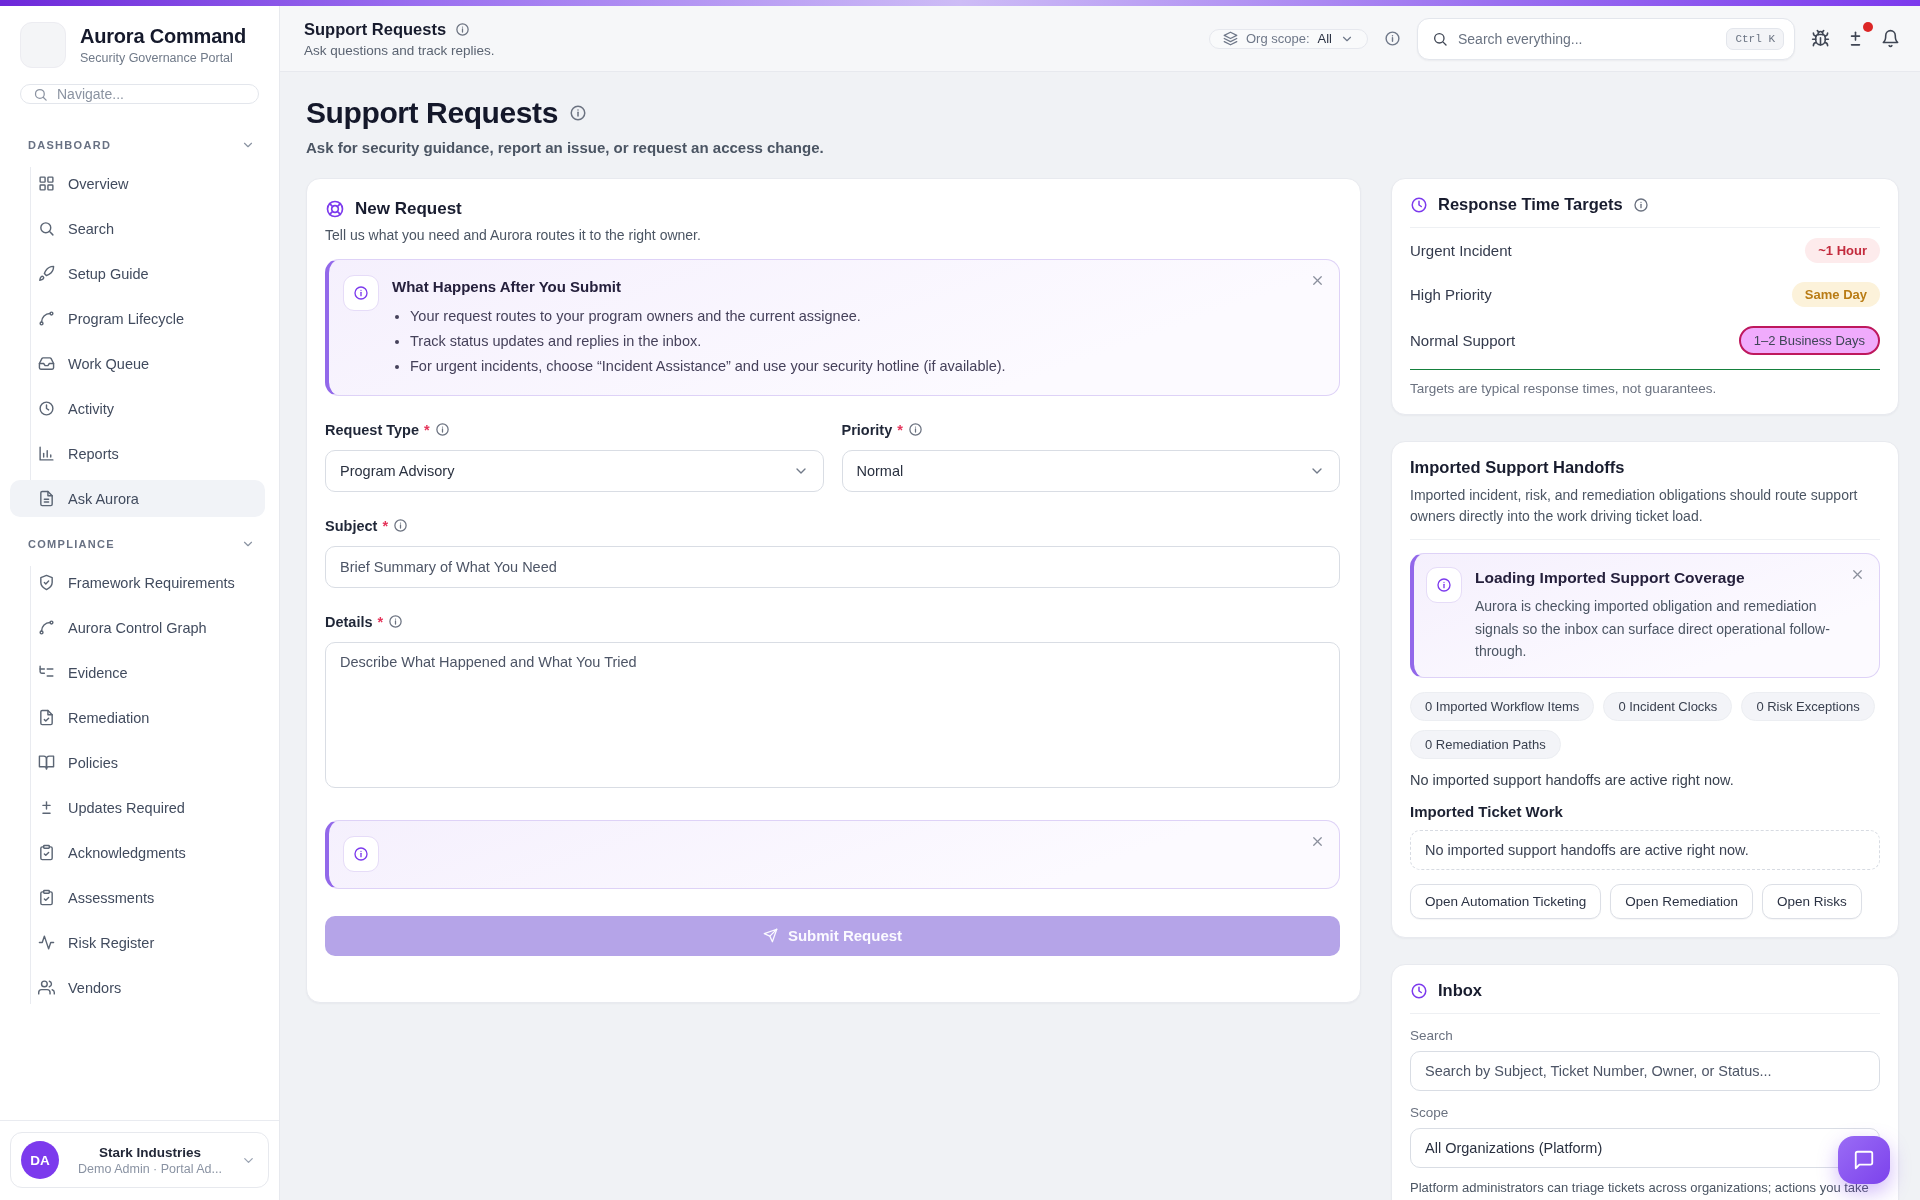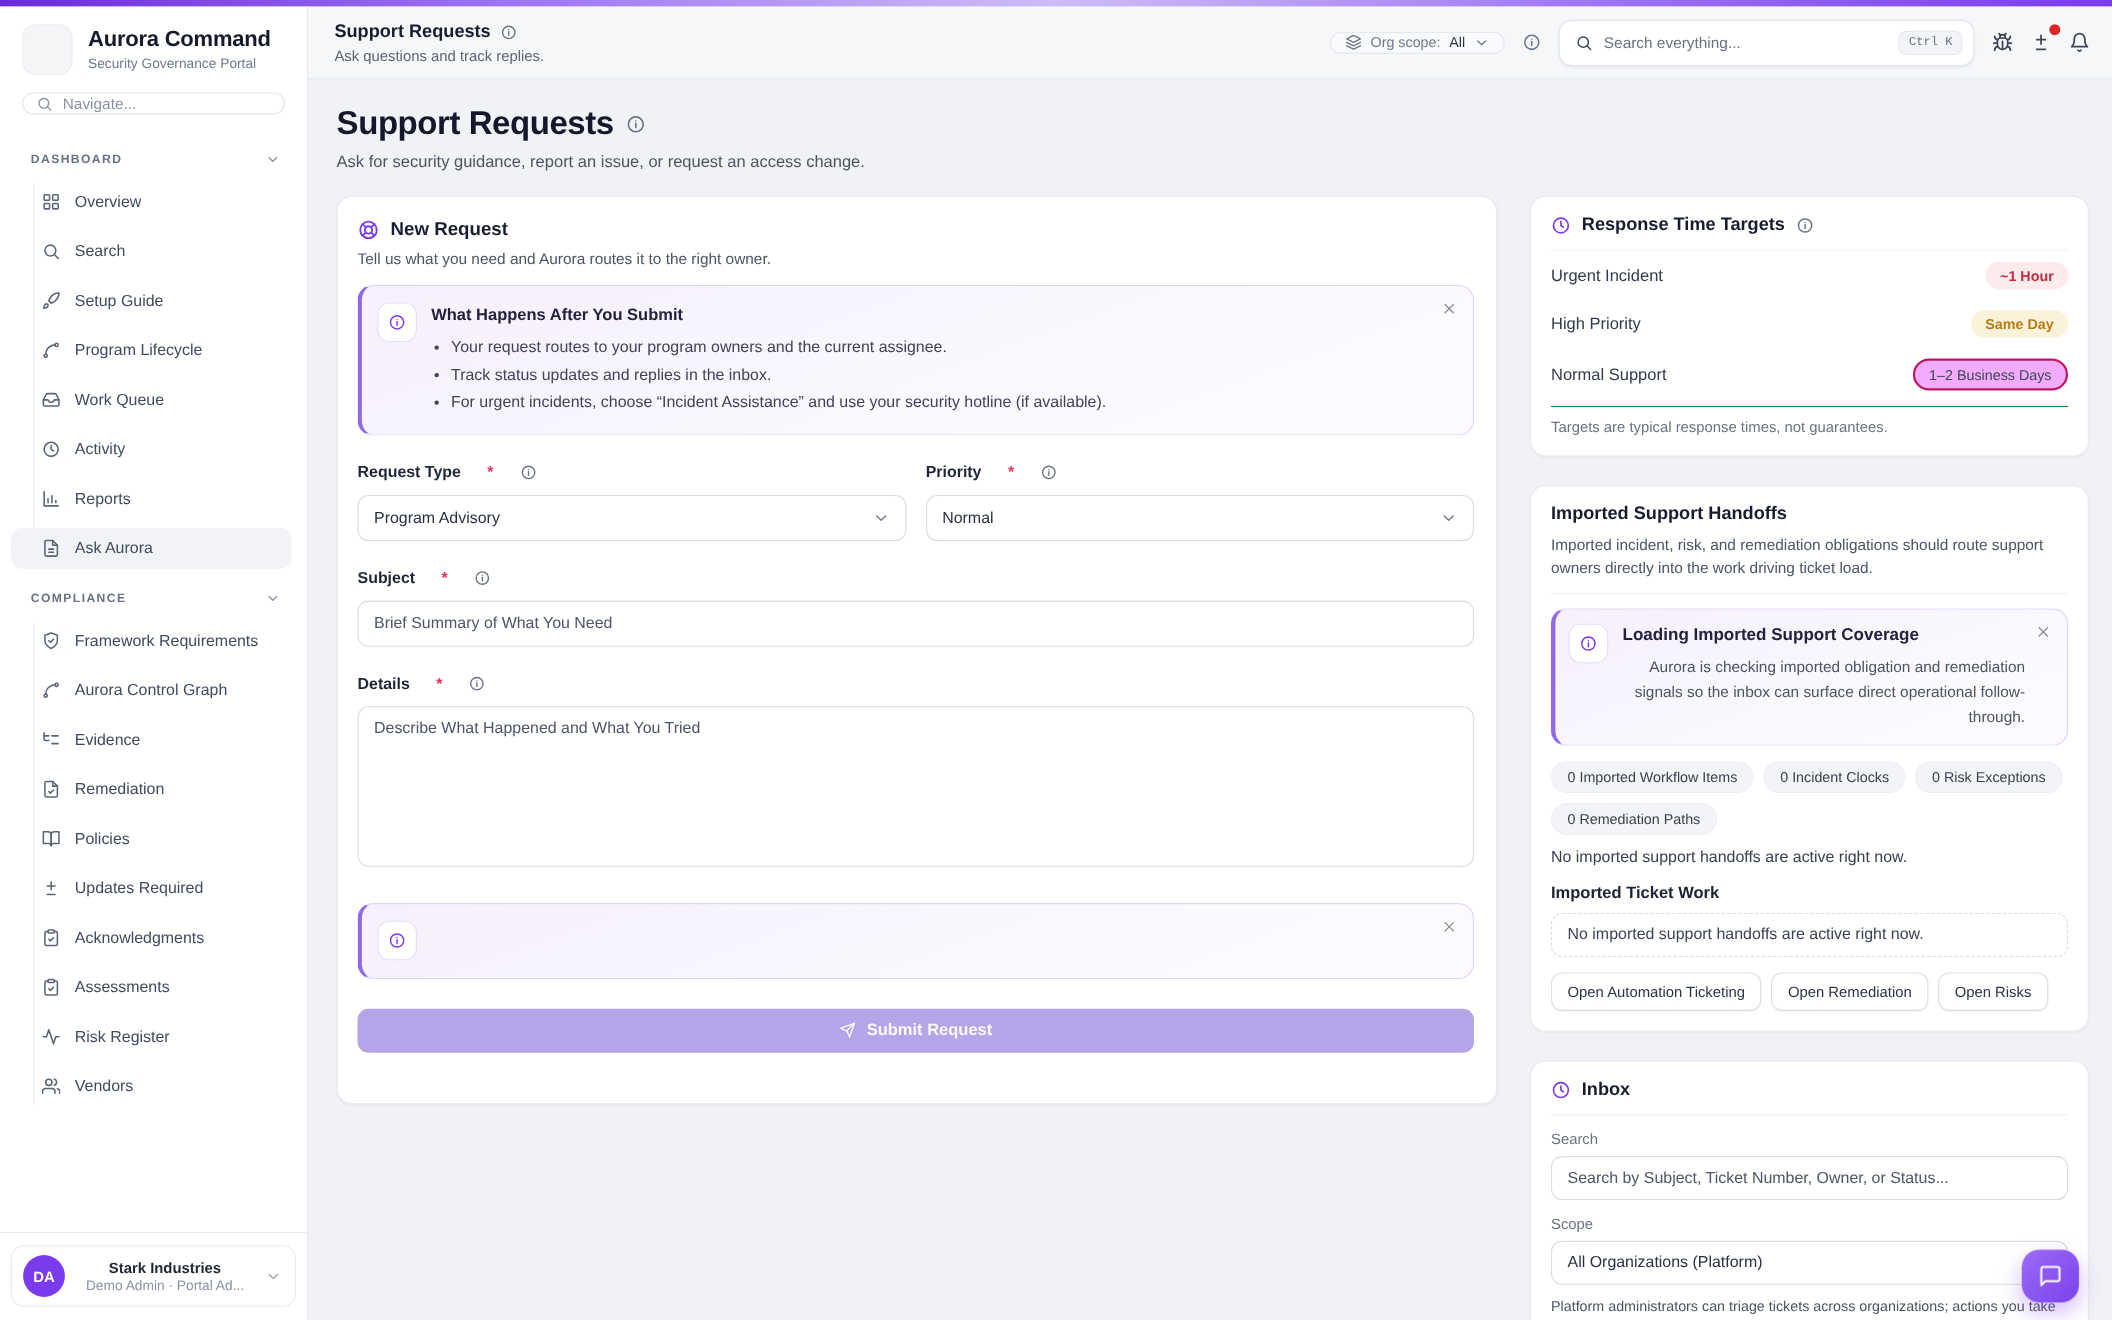--- a/index.html
+++ b/index.html
@@ -63,21 +63,21 @@
     background:#f3f4f7; border:1px solid #e3e6ec; border-radius:7px; padding:4px 8px; white-space:nowrap; }
   .icon-btn { color:#3f4654; position:relative; cursor:pointer; background:none; border:none; padding:0; }
   .icon-btn svg { width:19px; height:19px; }
   .dot { position:absolute; top:-7px; right:-8px; width:10px; height:10px; border-radius:50%;
     background:#dc2626; }
   .muted-ic { color:#6f7889; }
 
   .content { flex:1; overflow:hidden; padding:24px 20px 0 26px; }
   .page-title-row { display:flex; align-items:center; gap:11px; }
   .page-title { font-size:30px; font-weight:700; color:#14182a; letter-spacing:-.4px; }
-  .page-sub { font-size:15px; color:#4b5563; margin:9px 0 22px 0; }
+  .page-sub { font-size:15px; color:#4b5563; margin:9px 0 22px 0;font-weight:bold; }
   .columns { display:flex; gap:30px; align-items:flex-start; }
 
   
   .form-card { width:1055px; min-width:1055px; background:#fff; border:1px solid #e8eaef; border-radius:14px;
     box-shadow:0 1px 2px rgba(16,24,40,.04); padding:20px 20px 46px 18px; }
   .card-head-row { display:flex; align-items:center; gap:10px; }
   .card-head-row svg { width:20px; height:20px; color:#7c3aed; }
   .card-title { font-size:17px; font-weight:700; color:#191d30; }
   .form-card-sub { font-size:14px; color:#4b5563; margin-top:8px; }
 
@@ -90,21 +90,21 @@
   .callout h4 { font-size:15px; font-weight:700; color:#25203c; margin:3px 0 9px 0; }
   .callout ul { margin:0; padding-left:18px; font-size:14.5px; color:#45415a; line-height:1.72; }
   .callout p { font-size:14.5px; color:#45415a; line-height:1.6; margin-top:1px; }
   .callout p b { color:#2e2948; }
   .callout .close-x { position:absolute; top:13px; right:14px; color:#8a8f9c; cursor:pointer;
     background:none; border:none; padding:0; }
   .callout .close-x svg { width:15px; height:15px; }
 
   .field-row { display:flex; gap:18px; margin-top:26px; }
   .field { flex:1; min-width:0; }
-  .field-label { display:flex; align-items:center; gap:24px; font-size:14.5px; font-weight:600; color:#1f2637; }
+  .field-label { display:flex; align-items:center; gap:5px; font-size:14.5px; font-weight:600; color:#1f2637; }
   .req-star { color:#e5345a; font-weight:700; }
   .info-ic { color:#6b7280; }
   .control { margin-top:12px; height:42px; border:1px solid #d9dde4; border-radius:10px; background:#fff;
     display:flex; align-items:center; justify-content:space-between; padding:0 14px;
     font-size:14.5px; color:#2a3140; cursor:pointer; }
   .control .chev { color:#717a89; }
   .text-input { margin-top:12px; width:100%; height:42px; border:1px solid #d9dde4; border-radius:10px;
     padding:0 14px; font-size:14.5px; font-family:inherit; color:#2a3140; outline:none; background:#fff; }
   .text-input::placeholder, textarea.area::placeholder { color:#4d5566; }
   textarea.area { margin-top:12px; width:100%; height:146px; border:1px solid #d9dde4; border-radius:10px;
@@ -127,21 +127,21 @@
   .badge.red { background:#fdebec; color:#c32b3d; }
   .badge.amber { background:#fcf2da; color:#b97c15; }
   .badge.neutral { background:#f0abfc; border:2px solid #be185d; color:#3e4556; font-weight:500; }
   .rt-footnote { border-top:1px solid #15803d; margin-top:5px; padding-top:11px; font-size:13.5px; color:#6b7280; }
 
   .ho-title { font-size:16.5px; font-weight:700; color:#181c2e; }
   .ho-desc { font-size:14px; color:#4b5563; line-height:1.5; margin-top:8px; padding-bottom:12px;
     border-bottom:1px solid #eef0f3; }
   .callout.small { margin-top:13px; padding:13px 38px 14px 12px; }
   .callout.small h4 { font-size:15.5px; margin:2px 0 8px 0; }
-  .callout.small p { font-size:14px; line-height:1.62; color:#4b5563;text-align:right; }
+  .callout.small p { font-size:14px; line-height:1.62; color:#4b5563; }
   .pills { display:flex; flex-wrap:wrap; gap:9px; margin-top:14px; }
   .pill { background:#f3f4f8; border:1px solid #eceef2; border-radius:999px; padding:6px 14px;
     font-size:13px; font-weight:500; color:#39404f; }
   .ho-empty { margin-top:13px; font-size:14.5px; color:#39414f; }
   .ho-sub-title { margin-top:15px; font-size:15px; font-weight:700; color:#1d2233; }
   .dashed-box { margin-top:10px; border:1px dashed #d7dbe2; border-radius:10px; padding:11px 14px;
     font-size:14.5px; color:#3c4354; }
   .ho-actions { display:flex; gap:9px; margin-top:14px; }
   .ghost-btn { border:1px solid #dcdfe6; border-radius:10px; padding:9px 14px; background:#fff;
     font-size:13.5px; font-weight:500; color:#2c3344; font-family:inherit; cursor:pointer;

